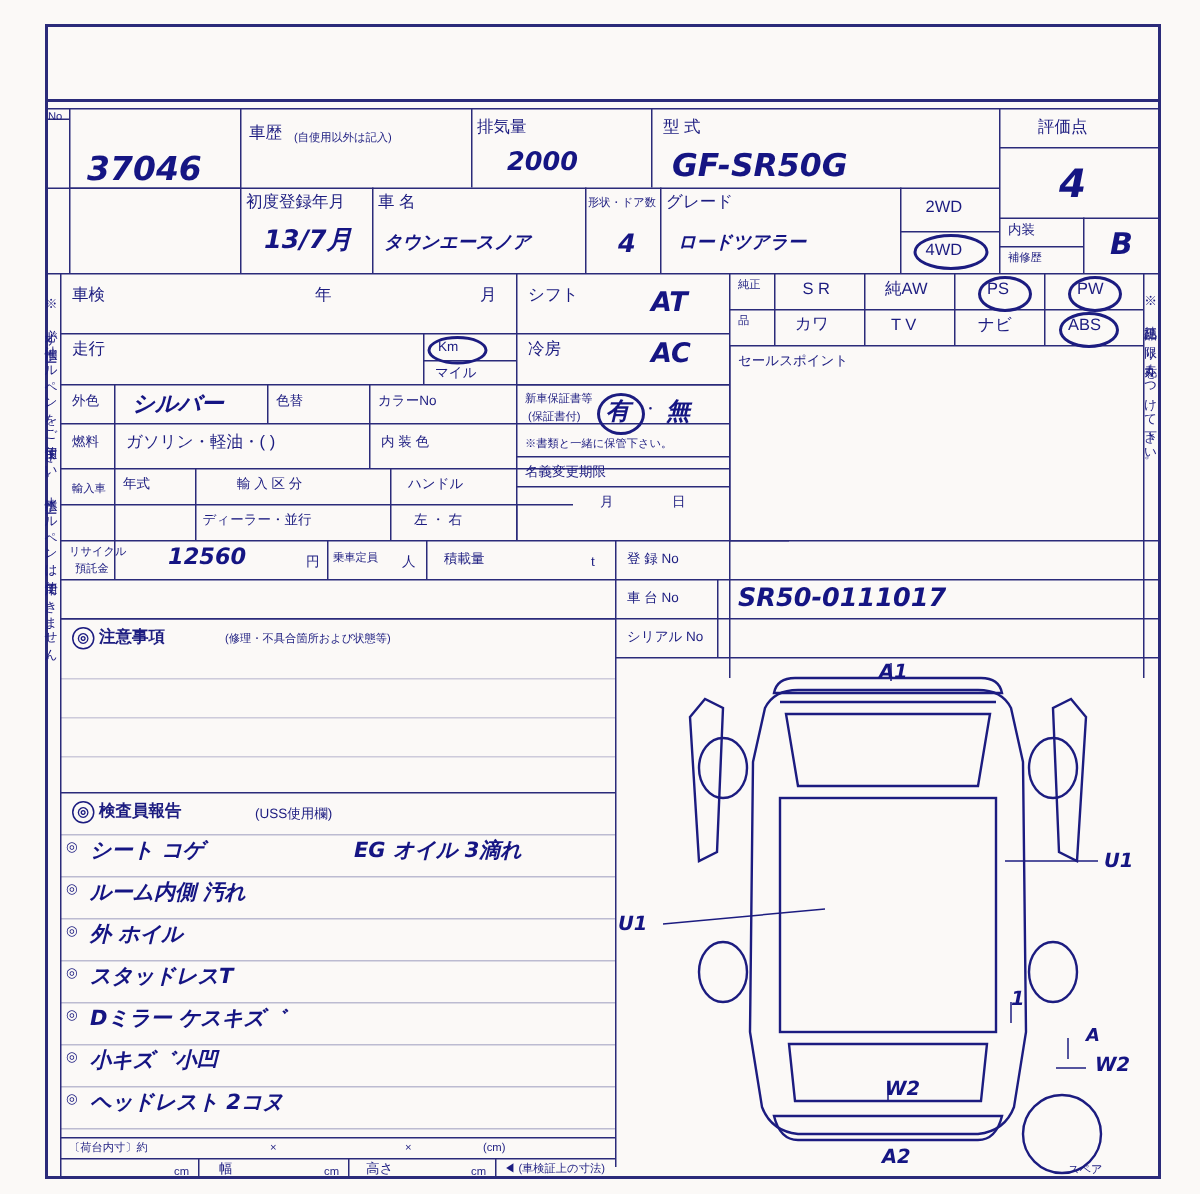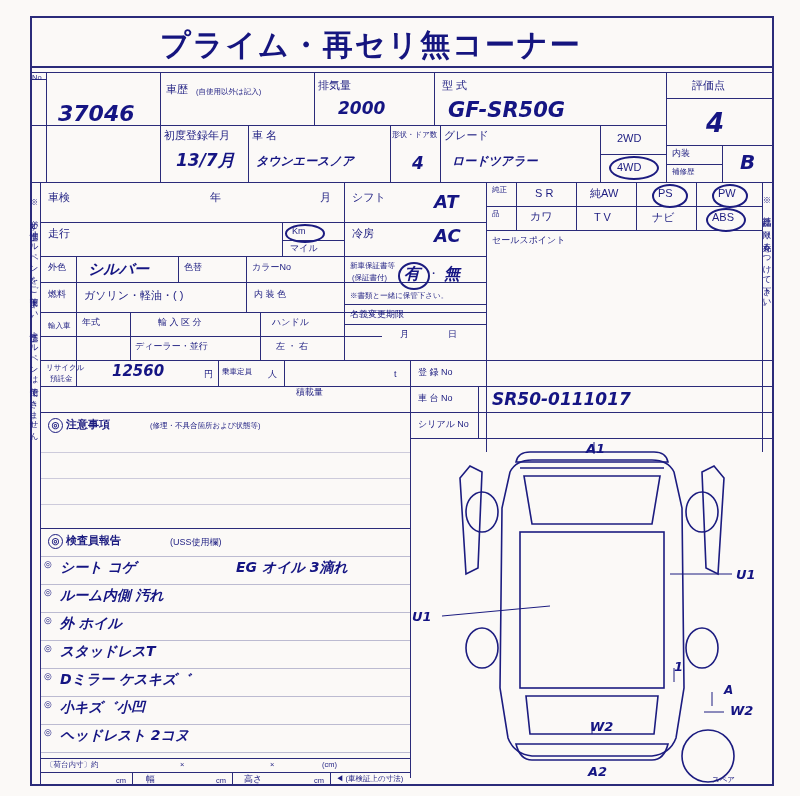--- a/index.html
+++ b/index.html
@@ -36,21 +36,20 @@
 <body>
 
 <div class="sheet">
 
   <div class="ln hl" style="left:30px;top:16px;width:744px;height:2px;"></div>
   <div class="ln hl" style="left:30px;top:66px;width:744px;height:2px;"></div>
   <div class="ln vl" style="left:30px;top:16px;height:770px;width:2px;"></div>
   <div class="ln vl" style="left:772px;top:16px;height:770px;width:2px;"></div>
   <div class="ln hl" style="left:30px;top:784px;width:744px;height:2px;"></div>
 
-  <div class="tx title" style="left:160px;top:30px;">プライム・再セリ無コーナー</div>
 
   <div class="ln hl" style="left:30px;top:72px;width:744px;"></div>
   <div class="ln hl" style="left:30px;top:125px;width:636px;"></div>
   <div class="ln hl" style="left:30px;top:182px;width:744px;"></div>
 
   <div class="ln vl" style="left:46px;top:72px;height:110px;"></div>
   <div class="ln hl" style="left:30px;top:79px;width:16px;"></div>
   <div class="ln vl" style="left:160px;top:72px;height:110px;"></div>
   <div class="ln hl" style="left:46px;top:125px;width:114px;"></div>
   <div class="tx lbl-xs" style="left:32px;top:74px;">No</div>
@@ -197,21 +196,21 @@
   <div class="ln vl" style="left:478px;top:386px;height:52px;"></div>
   <div class="ln hl" style="left:410px;top:438px;width:364px;"></div>
   <div class="ln vl" style="left:410px;top:412px;height:26px;"></div>
 
   <div class="tx lbl-xs" style="left:46px;top:364px;">リサイクル</div>
   <div class="tx lbl-xs" style="left:50px;top:375px;">預託金</div>
   <div class="tx hand" style="left:112px;top:364px;font-size:15px;">12560</div>
   <div class="tx lbl-s" style="left:204px;top:370px;">円</div>
   <div class="tx lbl-xs" style="left:222px;top:368px;">乗車定員</div>
   <div class="tx lbl-s" style="left:268px;top:370px;">人</div>
-  <div class="tx lbl-s" style="left:296px;top:368px;margin-top:20px;">積載量</div>
+  <div class="tx lbl-s" style="left:296px;top:368px;">積載量</div>
   <div class="tx lbl-s" style="left:394px;top:370px;">t</div>
 
   <div class="tx lbl-s" style="left:418px;top:368px;">登 録 No</div>
   <div class="tx lbl-s" style="left:418px;top:394px;">車 台 No</div>
   <div class="tx hand" style="left:492px;top:391px;font-size:17px;">SR50-0111017</div>
   <div class="tx lbl-s" style="left:418px;top:420px;">シリアル No</div>
 
   <div class="ln hl" style="left:40px;top:412px;width:370px;"></div>
   <div class="ln hl" style="left:40px;top:528px;width:370px;"></div>
   <div class="ln vl" style="left:410px;top:438px;height:340px;"></div>

